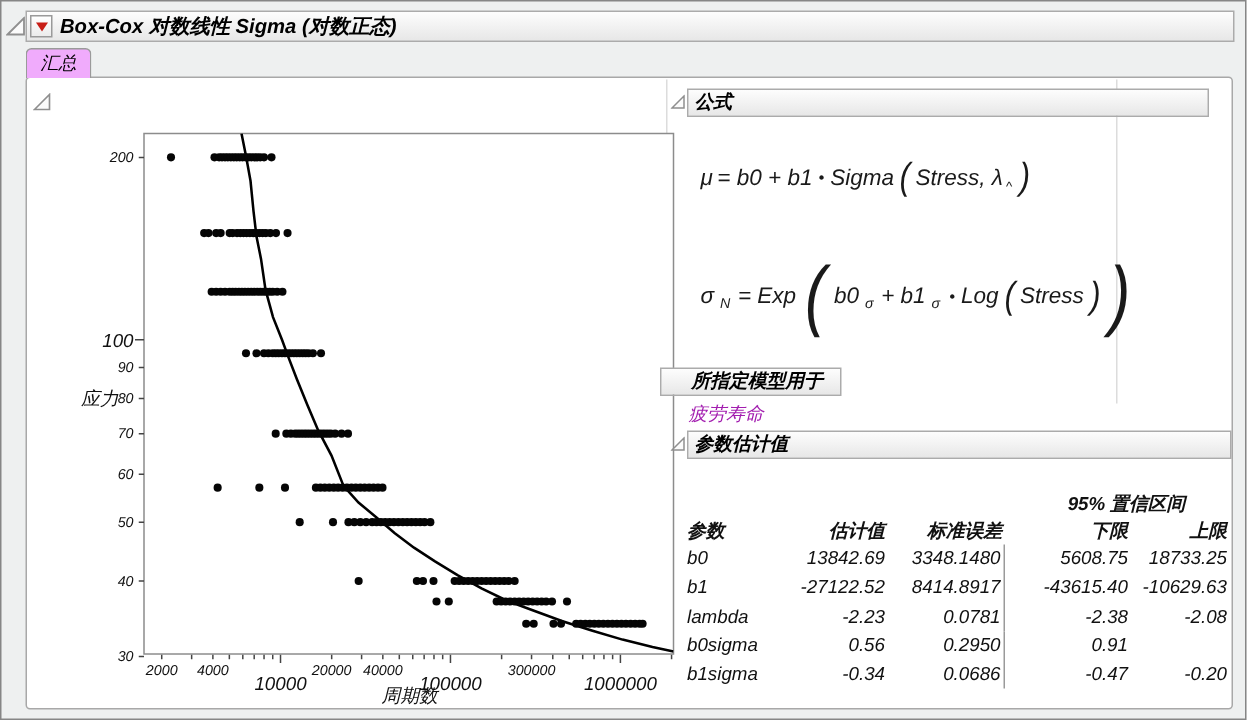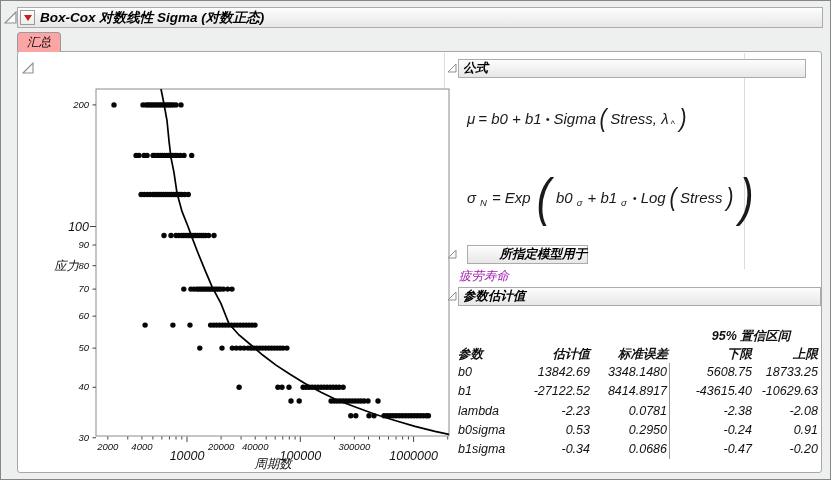--- a/index.html
+++ b/index.html
@@ -9,21 +9,21 @@
   
   .obar{position:absolute;box-sizing:border-box;display:flex;align-items:center;background:linear-gradient(#fdfdfd,#e7e7e7);border:1px solid #ababab;}
   .obar .t{font-weight:bold;font-size:12.5px;color:#000;white-space:nowrap;}
   .rtbox{width:15px;height:15px;background:linear-gradient(#ffffff,#ececec);border:1px solid #9a9a9a;display:flex;align-items:center;justify-content:center;margin:0 5px 0 2px;box-sizing:border-box;flex:0 0 auto;}
   .rtri{width:0;height:0;border-left:4px solid transparent;border-right:4px solid transparent;border-top:6px solid #c81e17;}
   .tri{position:absolute;}
   
   #titlebar{left:16px;top:6px;width:806px;height:21px;}
   #titlebar .t{font-size:13.5px;}
   
-  #tab{left:16px;top:31px;width:44px;height:20px;background:#fca5a5;border:1px solid #9a9a9a;border-bottom:none;border-radius:4px 4px 0 0;font-size:12px;display:flex;align-items:center;justify-content:center;z-index:3;}
+  #tab{left:16px;top:31px;width:44px;height:20px;background:#f0abfc;border:1px solid #9a9a9a;border-bottom:none;border-radius:4px 4px 0 0;font-size:12px;display:flex;align-items:center;justify-content:center;z-index:3;}
   
   #panel{left:16px;top:50px;width:805px;height:422px;background:#ffffff;border:1px solid #a8a8a8;border-radius:3px;z-index:1;}
   
   #fbox{left:443px;top:52px;width:301px;height:216px;border-left:1px solid #dcdcdc;border-right:1px solid #dcdcdc;z-index:1;}
   .z2{z-index:2;}
   
   .formula{position:absolute;display:flex;align-items:center;font-size:15px;color:#1a1a1a;gap:3px;white-space:nowrap;z-index:2;}
   .formula .sub{font-size:9.5px;position:relative;top:5px;margin:0 2px 0 1px;}
   .formula .hat{font-size:9px;position:relative;top:6px;left:-1px;}
   .formula .dot{font-size:11px;position:relative;top:1px;margin:0 1px;}
@@ -362,21 +362,21 @@
     <span>Log</span>
     <span class="p26">(</span>
     <span>Stress</span>
     <span class="p26">)</span>
     <span class="p52">)</span>
   </div>
 
   <svg class="tri z2" style="left:446px;top:248px;" width="10" height="10">
     <polygon points="1,9 9,1 9,9" fill="#fbfbfb" stroke="#8f8f8f" stroke-width="1"></polygon>
   </svg>
-  <div class="obar z2" style="left:466px;top:244px;width:121px;height:19px;padding-left:0;justify-content:flex-end;">
+  <div class="obar z2" style="left:439px;top:244px;width:121px;height:19px;padding-left:20px;">
     <span class="t">所指定模型用于</span>
   </div>
   <div class="abs plain z2" style="left:458px;top:267px;">疲劳寿命</div>
 
   <svg class="tri z2" style="left:446px;top:290px;" width="10" height="10">
     <polygon points="1,9 9,1 9,9" fill="#fbfbfb" stroke="#8f8f8f" stroke-width="1"></polygon>
   </svg>
   <div class="obar z2" style="left:457px;top:286px;width:363px;height:19px;padding-left:4px;">
     <span class="t">参数估计值</span>
   </div>
@@ -408,23 +408,22 @@
       </div>
       <div class="trow dr">
         <span>lambda</span>
         <span>-2.23</span>
         <span>0.0781</span>
         <span>-2.38</span>
         <span>-2.08</span>
       </div>
       <div class="trow dr">
         <span>b0sigma</span>
-        <span>0.53</span>
+        <span>0.56</span>
         <span>0.2950</span>
-        <span>-0.24</span>
         <span>0.91</span>
       </div>
       <div class="trow dr">
         <span>b1sigma</span>
         <span>-0.34</span>
         <span>0.0686</span>
         <span>-0.47</span>
         <span>-0.20</span>
       </div>
     </div>

